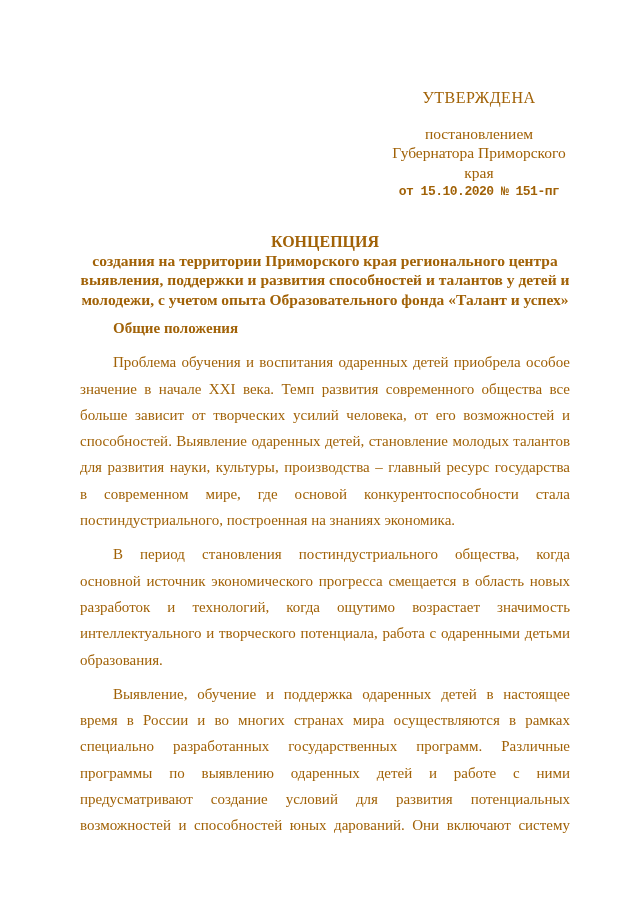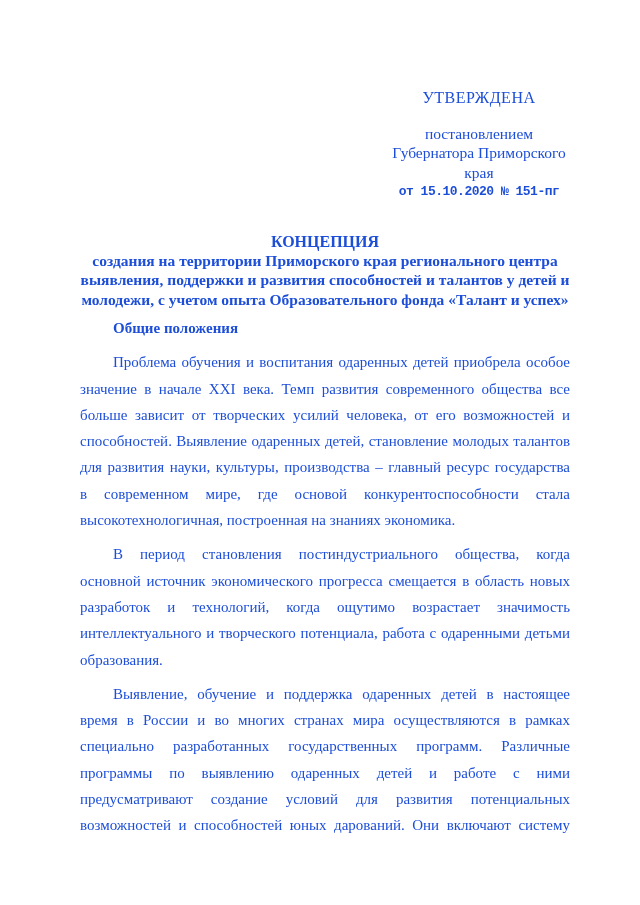--- a/index.html
+++ b/index.html
@@ -5,21 +5,21 @@
   html, body {
     margin: 0;
     padding: 0;
     background: #ffffff;
   }
   .page {
     position: relative;
     width: 640px;
     height: 905px;
     background: #ffffff;
-    color: #1d4ed8;
+    color: #a16207;
     font-family: "Liberation Serif", serif;
     overflow: hidden;
   }
   
   .approval {
     position: absolute;
     top: 88px;
     left: 378px;
     width: 202px;
     text-align: center;
@@ -101,21 +101,21 @@
 
   <div class="content">
     <div class="section-heading">Общие положения</div>
     <div id="paragraphs">
         <div class="line indent just">Проблема обучения и воспитания одаренных детей приобрела особое</div>
         <div class="line just">значение в начале XXI века. Темп развития современного общества все</div>
         <div class="line just">больше зависит от творческих усилий человека, от его возможностей и</div>
         <div class="line just">способностей. Выявление одаренных детей, становление молодых талантов</div>
         <div class="line just">для развития науки, культуры, производства – главный ресурс государства</div>
         <div class="line just">в современном мире, где основой конкурентоспособности стала</div>
-        <div class="line">высокотехнологичная, построенная на знаниях экономика.</div>
+        <div class="line">постиндустриального, построенная на знаниях экономика.</div>
         <div class="line indent just">В период становления постиндустриального общества, когда</div>
         <div class="line just">основной источник экономического прогресса смещается в область новых</div>
         <div class="line just">разработок и технологий, когда ощутимо возрастает значимость</div>
         <div class="line just">интеллектуального и творческого потенциала, работа с одаренными детьми</div>
         <div class="line">образования.</div>
         <div class="line indent just">Выявление, обучение и поддержка одаренных детей в настоящее</div>
         <div class="line just">время в России и во многих странах мира осуществляются в рамках</div>
         <div class="line just">специально разработанных государственных программ. Различные</div>
         <div class="line just">программы по выявлению одаренных детей и работе с ними</div>
         <div class="line just">предусматривают создание условий для развития потенциальных</div>

